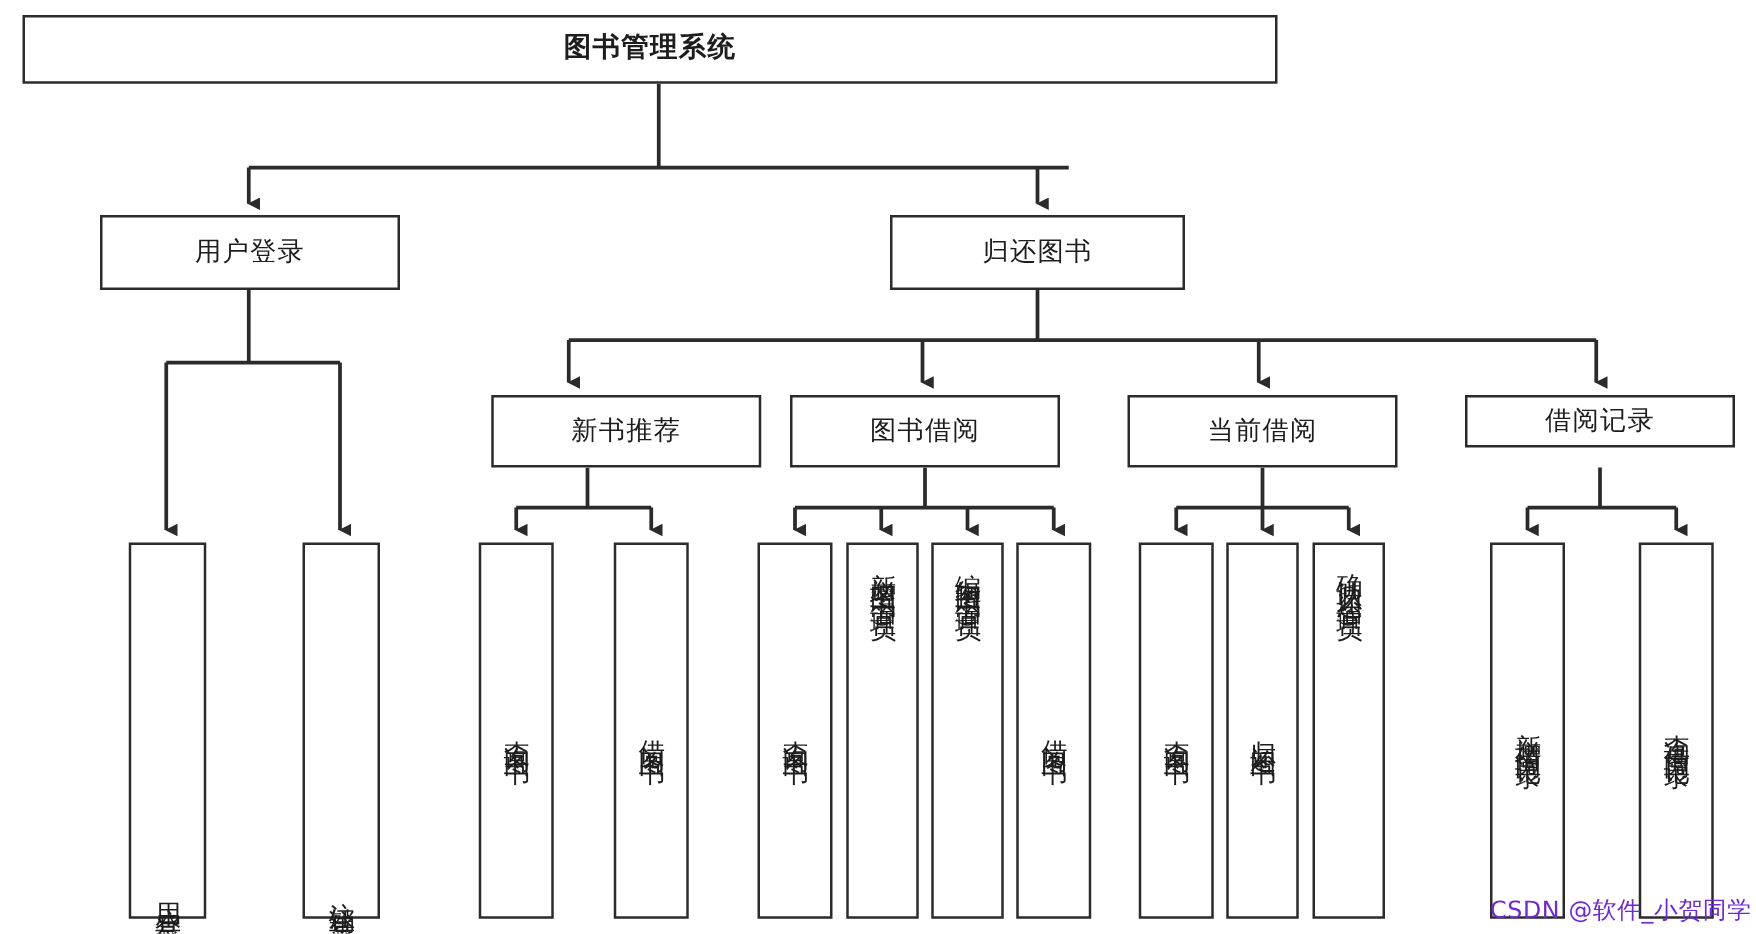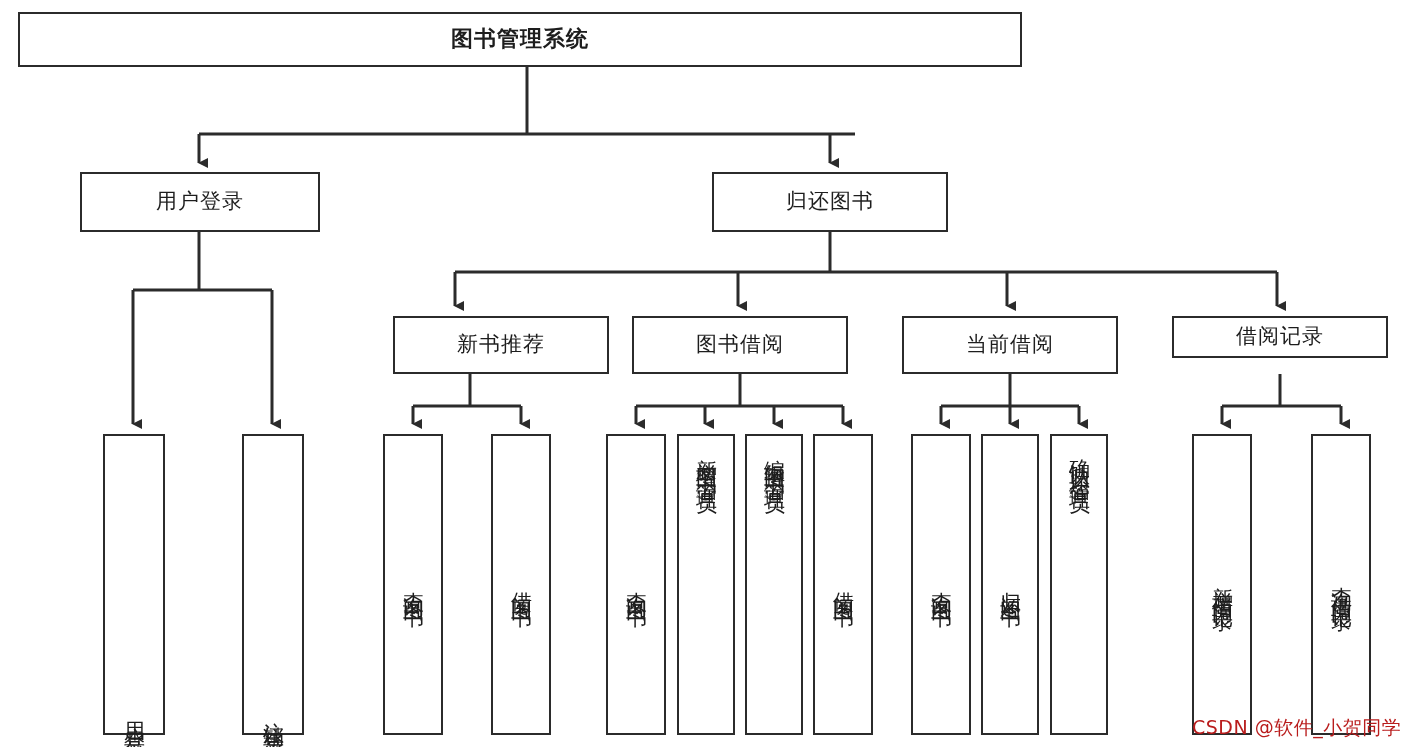--- a/index.html
+++ b/index.html
@@ -65,21 +65,21 @@
     padding-top: 0;
     padding-bottom: 8px;
   }
   .node-v.center-align {
     align-items: center;
     padding-top: 0;
   }
   .watermark {
     position: absolute;
     font-size: 19px;
-    color: #b91c1c;
+    color: #6d28d9;
     white-space: nowrap;
     letter-spacing: 0.5px;
   }
 </style>
 </head>
 <body>
 
 <div id="diagram-root">
 
   <svg class="connectors" viewBox="0 0 1405 747">

